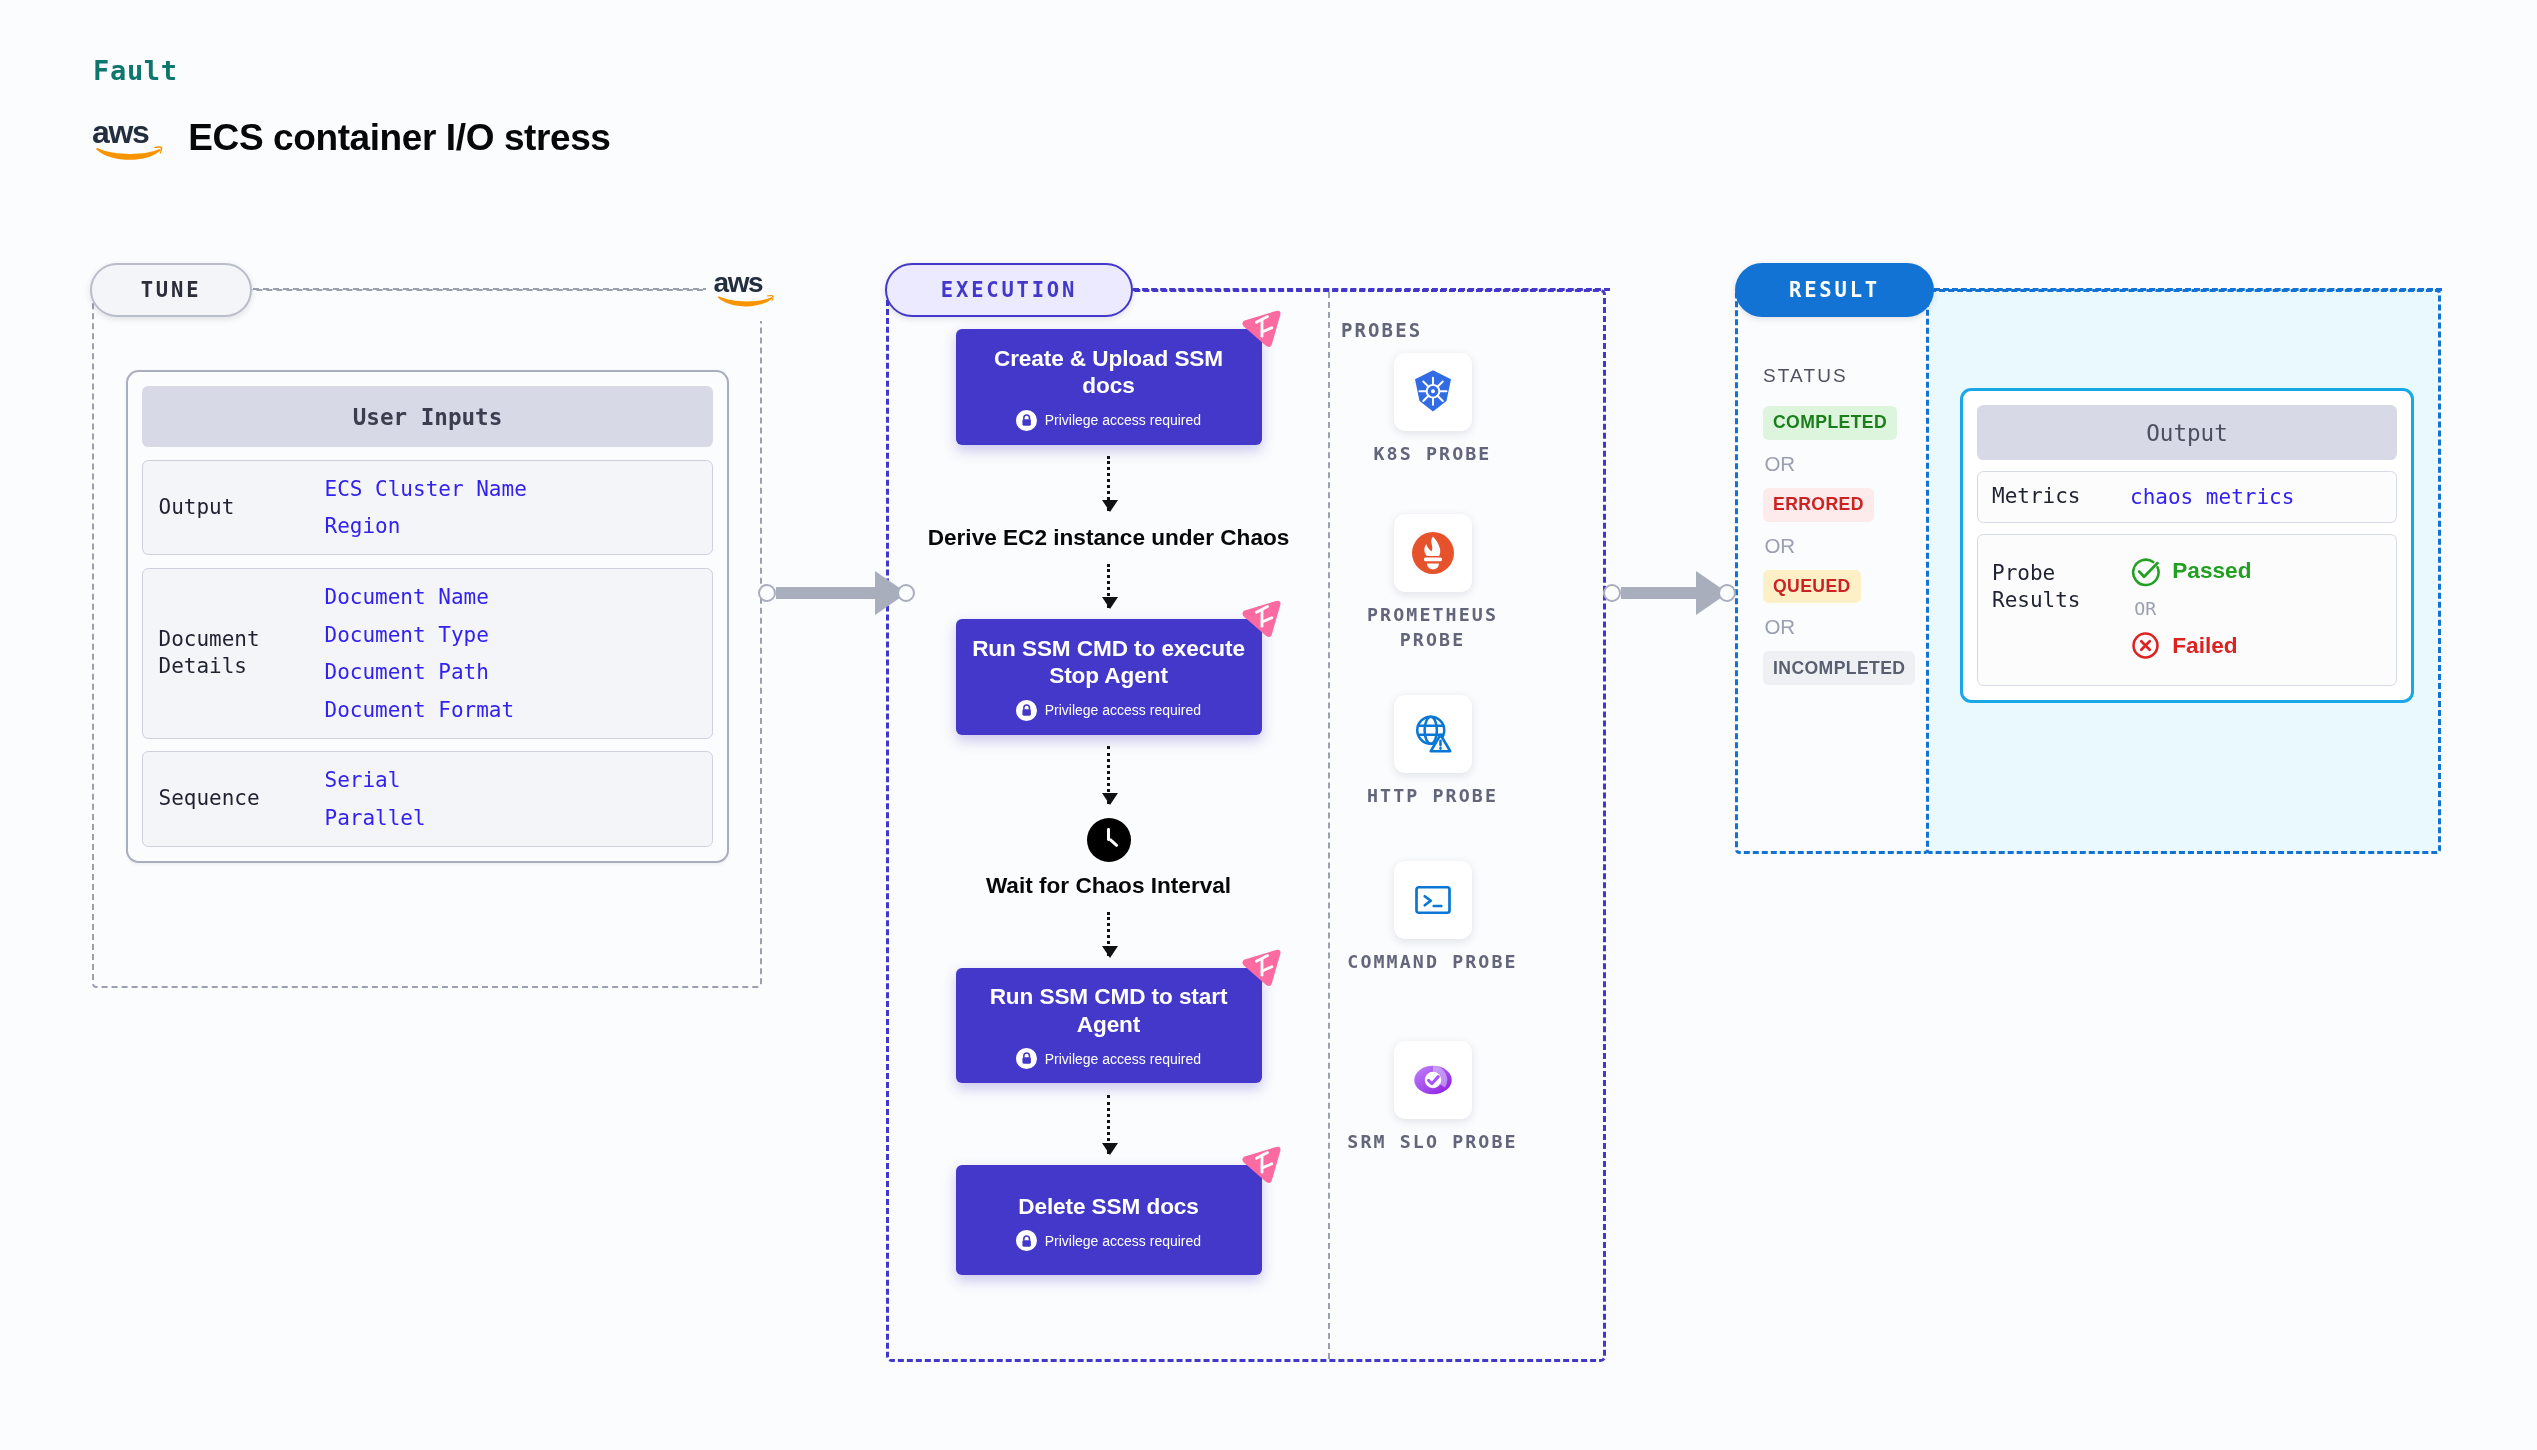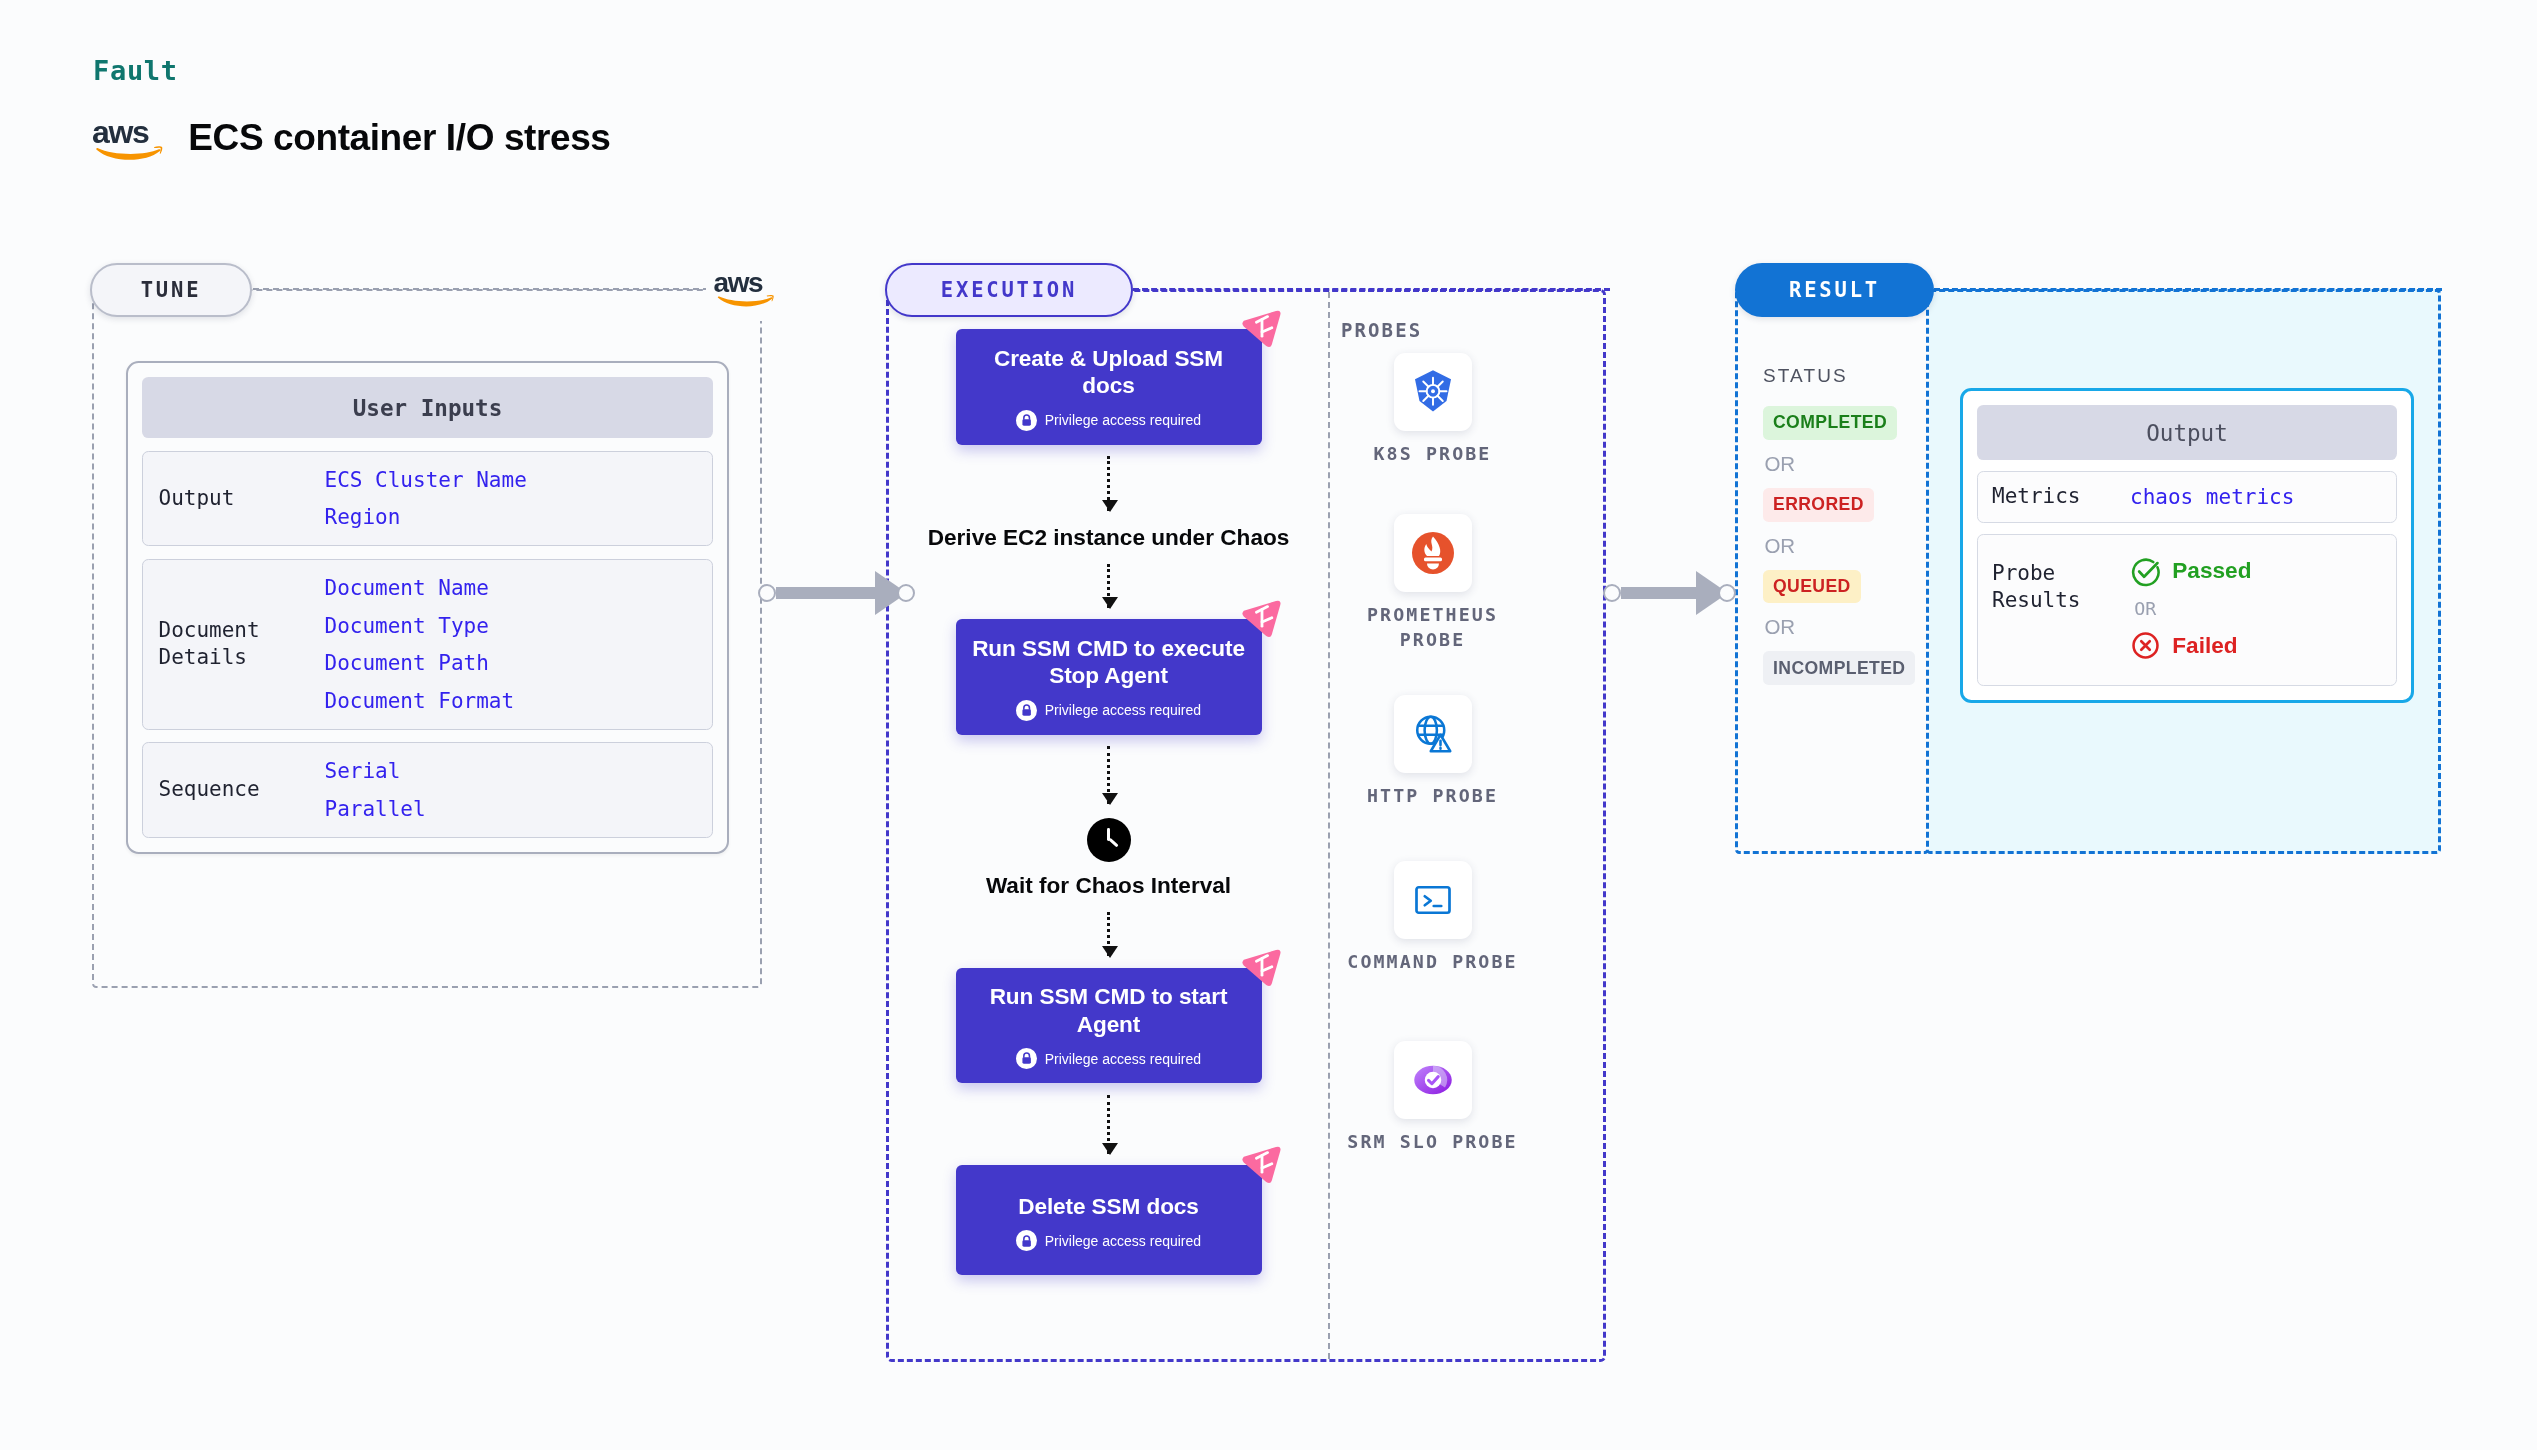--- a/index.html
+++ b/index.html
@@ -59,21 +59,21 @@
   #tune-dash-link {
     position: absolute; left: 253px; top: 288px; width: 466px; height: 0;
     border-top: 2.1px dashed #9aa0b0;
   }
   #tune-aws-badge {
     position: absolute; left: 706px; top: 254px; width: 83px; height: 67px;
     background: #fbfcfd; display: flex; align-items: center; justify-content: center;
   }
 
   .inputs-card {
-    position: absolute; left: 126px; top: 361px; width: 603px;
+    position: absolute; left: 126px; top: 370px; width: 603px;
     background: #fbfcfd; border: 2.1px solid #a9aebd; border-radius: 12.7px;
     padding: 14px; box-shadow: 0 1.4px 3.5px rgba(0,0,0,.05);
   }
   .card-title {
     background: #d7d9e6; border-radius: 6.4px; height: 61px;
     display: flex; align-items: center; justify-content: center;
     font-family: "DejaVu Sans Mono", monospace;
     font-size: 22.6px; font-weight: 700; color: #3b3e4e;
   }
   .grp {

